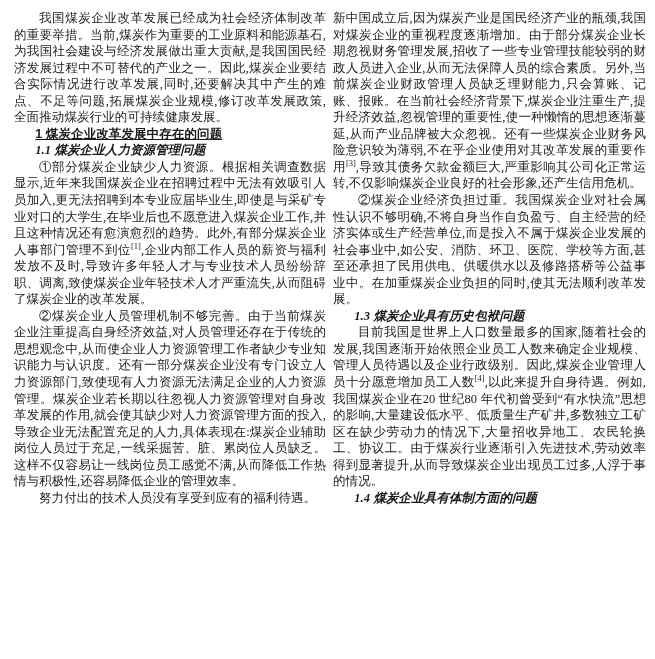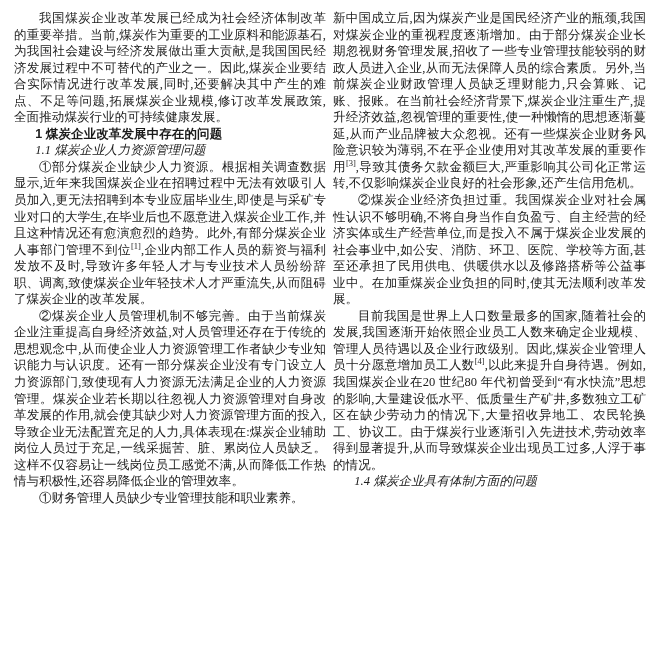--- a/index.html
+++ b/index.html
@@ -42,24 +42,25 @@
     letter-spacing: 0.1px;
   }
   .col p.indent {
     text-indent: 2em;
   }
   .col p.h1 {
     font-family: "Liberation Sans", "DejaVu Sans", sans-serif;
     font-weight: bold;
     text-indent: 1.7em;
     text-align: left;
+    text-decoration: underline;
   }
   .col p.h2 {
     font-style: italic;
-    font-weight: 400;
+    font-weight: 700;
     text-indent: 1.7em;
     text-align: left;
   }
   sup.cite {
     font-size: 8.5px;
     line-height: 0;
     vertical-align: super;
     letter-spacing: 0;
   }
 </style>
@@ -67,22 +68,23 @@
 <body>
 
 <div class="page">
   <div class="cols" id="columns">
       <div class="col">
         <p class="para indent">我国煤炭企业改革发展已经成为社会经济体制改革的重要举措。当前,煤炭作为重要的工业原料和能源基石,为我国社会建设与经济发展做出重大贡献,是我国国民经济发展过程中不可替代的产业之一。因此,煤炭企业要结合实际情况进行改革发展,同时,还要解决其中产生的难点、不足等问题,拓展煤炭企业规模,修订改革发展政策,全面推动煤炭行业的可持续健康发展。</p>
         <p class="h1">1 煤炭企业改革发展中存在的问题</p>
         <p class="h2">1.1 煤炭企业人力资源管理问题</p>
         <p class="para indent">①部分煤炭企业缺少人力资源。根据相关调查数据显示,近年来我国煤炭企业在招聘过程中无法有效吸引人员加入,更无法招聘到本专业应届毕业生,即使是与采矿专业对口的大学生,在毕业后也不愿意进入煤炭企业工作,并且这种情况还有愈演愈烈的趋势。此外,有部分煤炭企业人事部门管理不到位<sup class="cite">[1]</sup>,企业内部工作人员的薪资与福利发放不及时,导致许多年轻人才与专业技术人员纷纷辞职、调离,致使煤炭企业年轻技术人才严重流失,从而阻碍了煤炭企业的改革发展。</p>
         <p class="para indent">②煤炭企业人员管理机制不够完善。由于当前煤炭企业注重提高自身经济效益,对人员管理还存在于传统的思想观念中,从而使企业人力资源管理工作者缺少专业知识能力与认识度。还有一部分煤炭企业没有专门设立人力资源部门,致使现有人力资源无法满足企业的人力资源管理。煤炭企业若长期以往忽视人力资源管理对自身改革发展的作用,就会使其缺少对人力资源管理方面的投入,导致企业无法配置充足的人力,具体表现在:煤炭企业辅助岗位人员过于充足,一线采掘苦、脏、累岗位人员缺乏。这样不仅容易让一线岗位员工感觉不满,从而降低工作热情与积极性,还容易降低企业的管理效率。</p>
-        <p class="para indent">①财务管理人员缺少专业管理技能和职业素养。</p>
+        <p class="para indent">努力付出的技术人员没有享受到应有的福利待遇。</p>
       </div>
       <div class="col">
         <p class="para">新中国成立后,因为煤炭产业是国民经济产业的瓶颈,我国对煤炭企业的重视程度逐渐增加。由于部分煤炭企业长期忽视财务管理发展,招收了一些专业管理技能较弱的财政人员进入企业,从而无法保障人员的综合素质。另外,当前煤炭企业财政管理人员缺乏理财能力,只会算账、记账、报账。在当前社会经济背景下,煤炭企业注重生产,提升经济效益,忽视管理的重要性,使一种懒惰的思想逐渐蔓延,从而产业品牌被大众忽视。还有一些煤炭企业财务风险意识较为薄弱,不在乎企业使用对其改革发展的重要作用<sup class="cite">[3]</sup>,导致其债务欠款金额巨大,严重影响其公司化正常运转,不仅影响煤炭企业良好的社会形象,还产生信用危机。</p>
         <p class="para indent">②煤炭企业经济负担过重。我国煤炭企业对社会属性认识不够明确,不将自身当作自负盈亏、自主经营的经济实体或生产经营单位,而是投入不属于煤炭企业发展的社会事业中,如公安、消防、环卫、医院、学校等方面,甚至还承担了民用供电、供暖供水以及修路搭桥等公益事业中。在加重煤炭企业负担的同时,使其无法顺利改革发展。</p>
+        <p class="h2">1.3 煤炭企业具有历史包袱问题</p>
         <p class="para indent">目前我国是世界上人口数量最多的国家,随着社会的发展,我国逐渐开始依照企业员工人数来确定企业规模、管理人员待遇以及企业行政级别。因此,煤炭企业管理人员十分愿意增加员工人数<sup class="cite">[4]</sup>,以此来提升自身待遇。例如,我国煤炭企业在20 世纪80 年代初曾受到“有水快流”思想的影响,大量建设低水平、低质量生产矿井,多数独立工矿区在缺少劳动力的情况下,大量招收异地工、农民轮换工、协议工。由于煤炭行业逐渐引入先进技术,劳动效率得到显著提升,从而导致煤炭企业出现员工过多,人浮于事的情况。</p>
         <p class="h2">1.4 煤炭企业具有体制方面的问题</p>
       </div>
     </div>
 </div>
 
 </body></html>

